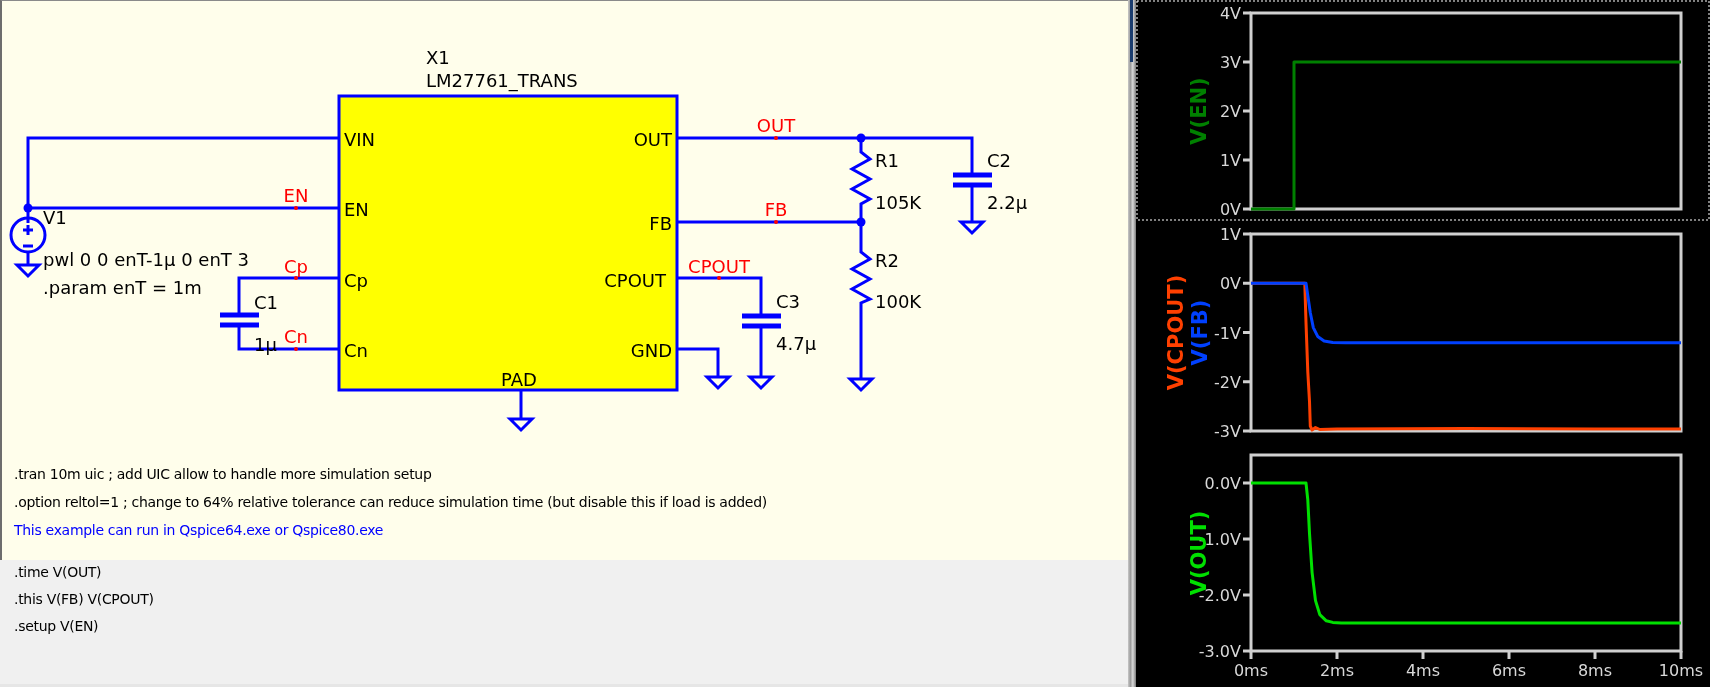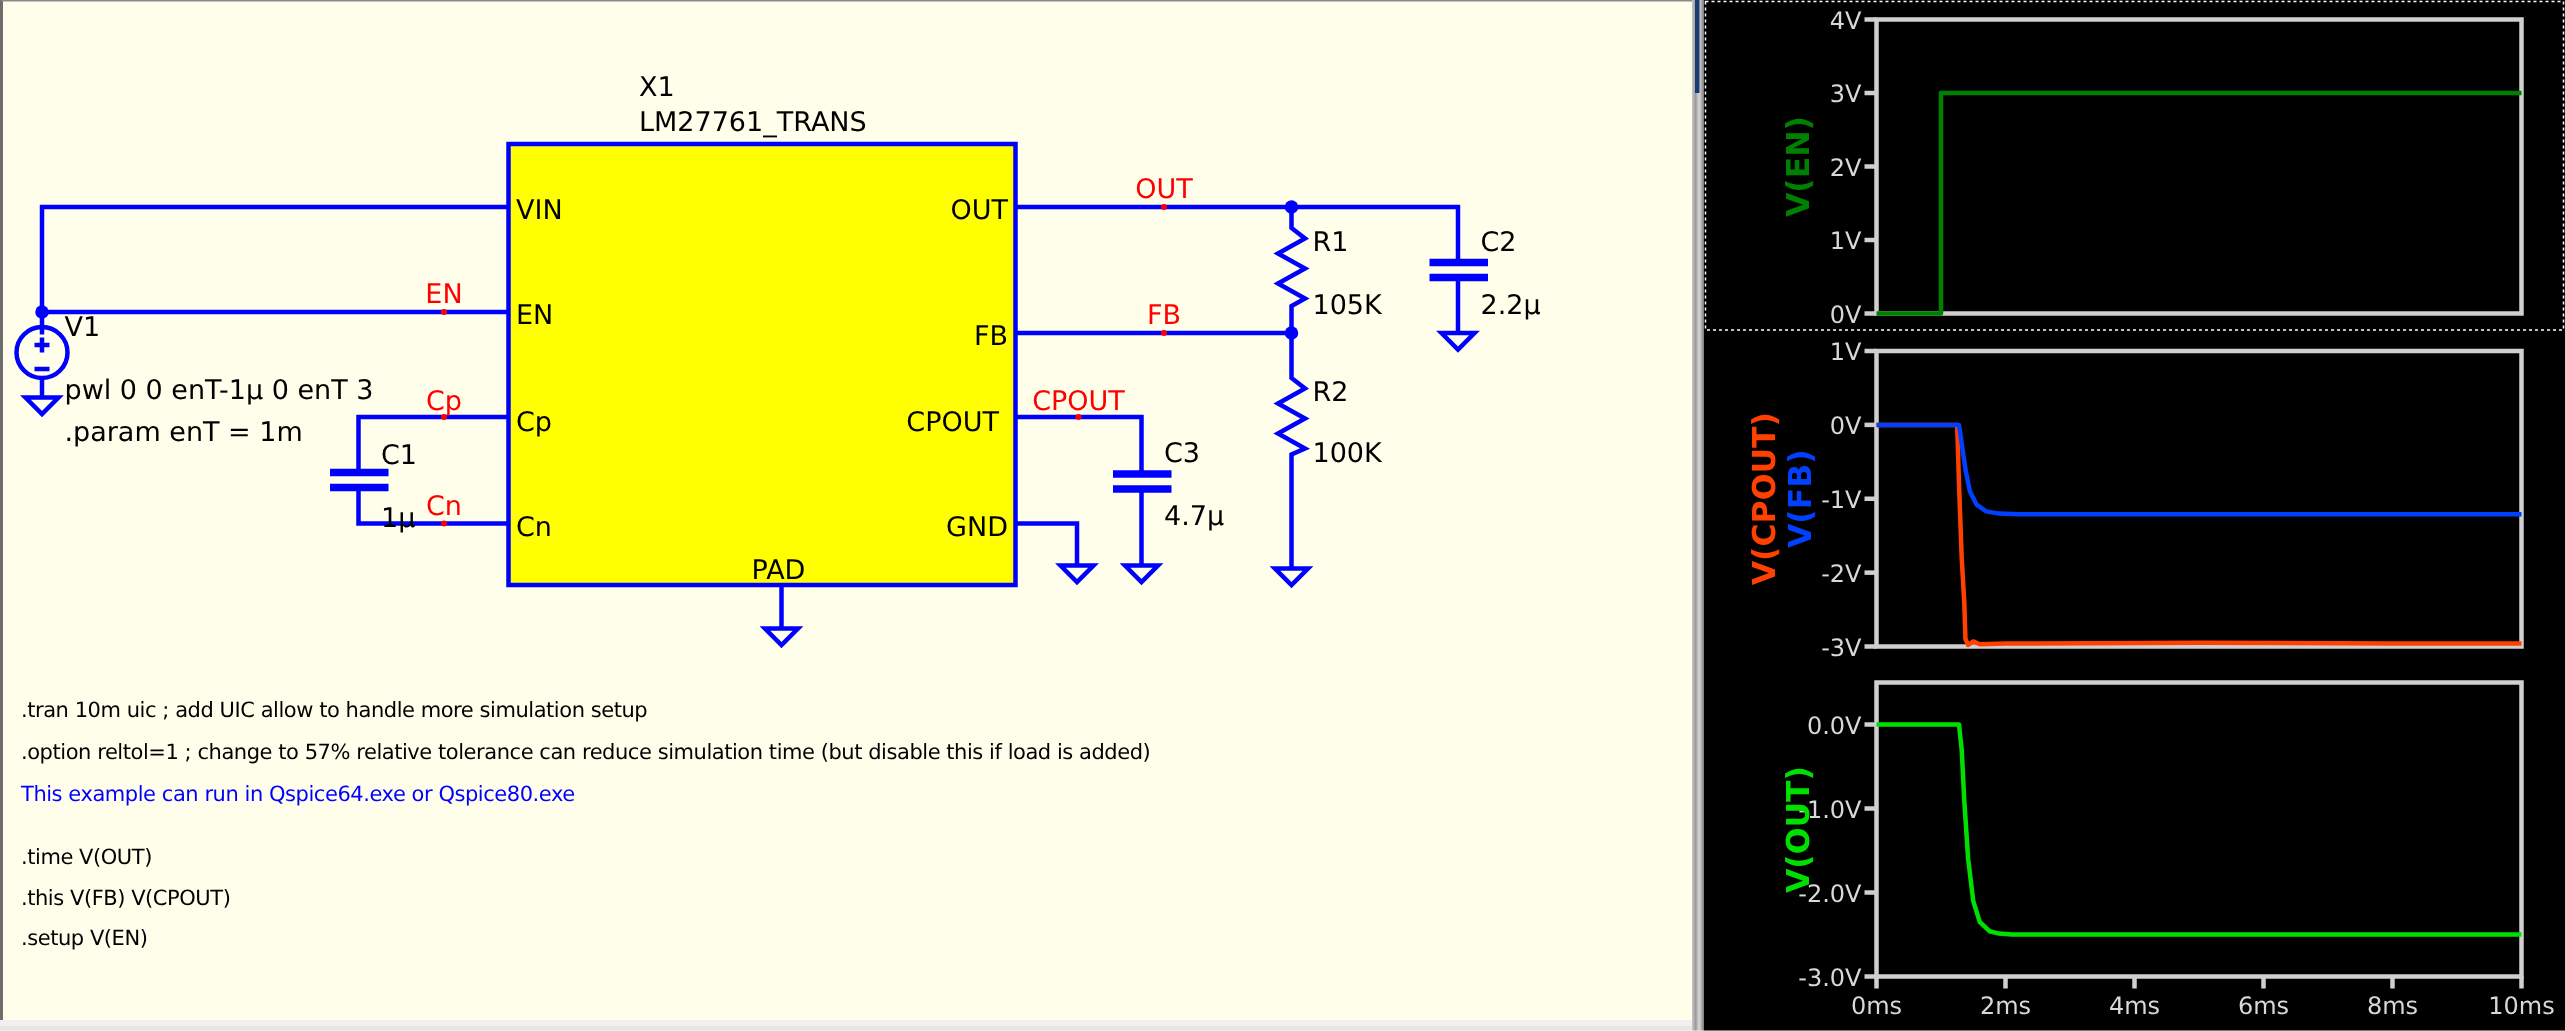--- a/index.html
+++ b/index.html
@@ -1,17 +1,17 @@
 <!DOCTYPE html>
 <html><head>
 <meta charset="utf-8">
 <style>
   html, body { margin:0; padding:0; }
   body { width:1710px; height:687px; position:relative; overflow:hidden; background:#f0f0f0; font-family:"DejaVu Sans", sans-serif; }
-  #schematic { position:absolute; left:0; top:0; width:1128px; height:680px; background:#fffeeb; border-left:2px solid #6d6d6d; border-top:1px solid #8a8a8a; box-sizing:border-box; }
+  #schematic { position:absolute; left:0; top:0; width:1128px; height:560px; background:#fffeeb; border-left:2px solid #6d6d6d; border-top:1px solid #8a8a8a; box-sizing:border-box; }
   #schematic svg { position:absolute; left:0; top:0; }
   .stxt { font-family:"DejaVu Sans", sans-serif; font-size:18px; fill:#000; }
   .ntxt { font-family:"DejaVu Sans", sans-serif; font-size:18px; fill:#ff0000; }
   .wire { stroke:#0000ff; stroke-width:3; fill:none; }
   .directive { position:absolute; left:12px; font-size:14px; color:#000; white-space:pre; font-family:"DejaVu Sans", sans-serif; letter-spacing:-0.3px; }
   .directive.comment { color:#0000ff; }
   #splitter { position:absolute; left:1128px; top:0; width:8px; height:687px; background:linear-gradient(90deg,#c8c8c8 0,#9a9a9a 30%,#d9d9d9 60%,#7a7a7a 100%); }
   #splitter .thumb { position:absolute; left:2px; top:0; width:3px; height:62px; background:#1a3c6e; }
   #waves { position:absolute; left:1136px; top:0; width:574px; height:687px; background:#000; }
   #waves svg { position:absolute; left:0; top:0; }
@@ -112,21 +112,21 @@
 
     <text class="ntxt" x="774" y="131" text-anchor="middle">OUT</text>
     <circle cx="774" cy="137" r="2" fill="#ff0000"></circle>
     <text class="ntxt" x="774" y="215" text-anchor="middle">FB</text>
     <circle cx="774" cy="221" r="2" fill="#ff0000"></circle>
     <text class="ntxt" x="717" y="272" text-anchor="middle">CPOUT</text>
     <circle cx="717" cy="277" r="2" fill="#ff0000"></circle>
   </svg>
 
   <div class="directive" style="top:465px">.tran 10m uic ; add UIC allow to handle more simulation setup</div>
-  <div class="directive" style="top:493px">.option reltol=1 ; change to 57% relative tolerance can reduce simulation time (but disable this if load is added)</div>
+  <div class="directive" style="top:493px">.option reltol=1 ; change to 64% relative tolerance can reduce simulation time (but disable this if load is added)</div>
   <div class="directive comment" style="top:521px">This example can run in Qspice64.exe or Qspice80.exe</div>
   <div class="directive" style="top:563px">.time V(OUT)</div>
   <div class="directive" style="top:590px">.this V(FB) V(CPOUT)</div>
   <div class="directive" style="top:617px">.setup V(EN)</div>
 </div>
 <div id="bottom-bar"></div>
 
 <div id="splitter">
     <div class="thumb"></div>
   </div>

